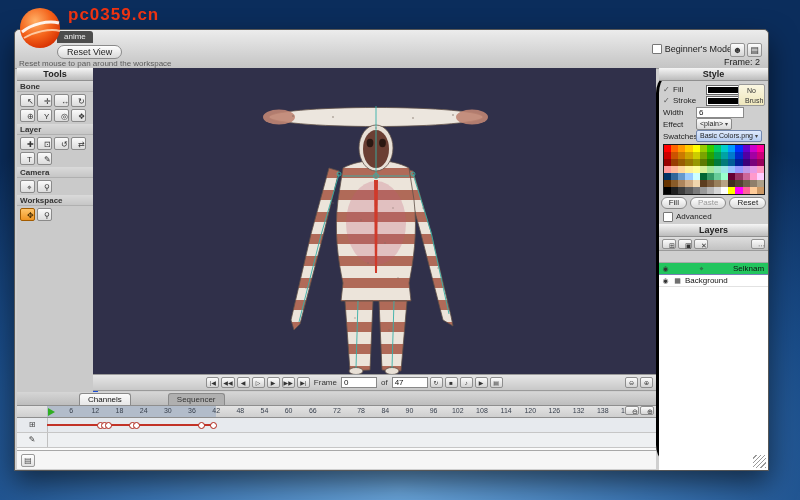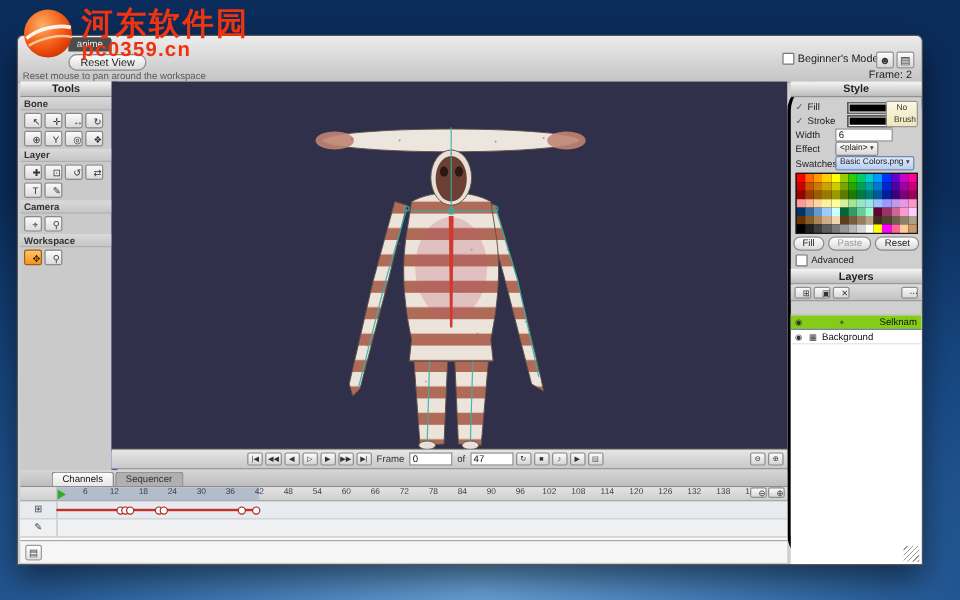--- a/index.html
+++ b/index.html
@@ -70,38 +70,38 @@
     border:1px solid #8a8a8a;border-radius:6px;color:#222;}
   .sbtn.disabled{color:#9a9a9a;}
   .layers-toolbar{height:13px;background:linear-gradient(#dedede,#c2c2c2);border-bottom:1px solid #9a9a9a;
     display:flex;align-items:center;gap:2px;padding:0 3px;}
   .ltb-btn{width:13px;height:10px;font-size:7px;line-height:9px;text-align:center;color:#333;
     background:linear-gradient(#fbfbfb,#d8d8d8);border:1px solid #909090;border-radius:2px;}
   .ltb-spacer{flex:1;}
   .layer-list{position:absolute;left:0;right:0;bottom:0;top:194px;background:#fff;border-top:1px solid #aaa;}
   .layer-row{display:flex;align-items:center;gap:3px;height:11px;font-size:8px;color:#111;padding:0 2px;
     border-bottom:1px solid #e2e2e2;}
-  .layer-row.selected{background:#84cc16;border-bottom-color:#7880b6;gap:27px;}
+  .layer-row.selected{background:#22c55e;border-bottom-color:#7880b6;gap:27px;}
   .eye-cell,.type-cell{width:9px;text-align:center;font-size:7px;color:#333;}
 
   
   .playback{position:absolute;left:78px;top:344px;width:563px;height:15px;
     background:linear-gradient(#e6e6e6,#c8c8c8);border-top:1px solid #9a9a9a;border-bottom:1px solid #9a9a9a;}
   .pb-center{position:absolute;left:0;right:40px;top:0;bottom:0;display:flex;align-items:center;justify-content:center;gap:2px;}
   .pb-btn{min-width:13px;height:11px;padding:0 1px;font-size:6px;line-height:10px;text-align:center;color:#333;
     background:linear-gradient(#fcfcfc,#d4d4d4);border:1px solid #8e8e8e;border-radius:2px;}
   .pb-label{font-size:8px;color:#333;margin:0 2px;}
   .num-box{width:30px;height:9px;background:#fff;border:1px solid #888;font-size:8px;line-height:9px;padding:0 2px;color:#111;}
   .pb-zooms{position:absolute;right:3px;top:2px;display:flex;gap:2px;}
 
   
   .timeline{position:absolute;left:2px;top:362px;width:639px;height:58px;background:#d6d6d6;}
   .tl-tabs{height:13px;background:linear-gradient(#d6d6d6,#bdbdbd);border-bottom:1px solid #8e8e8e;padding-left:26px;display:flex;align-items:flex-end;gap:1px;}
   .tl-tab{font-size:8px;padding:1px 8px;border:1px solid #8a8a8a;border-bottom:none;border-radius:3px 3px 0 0;
-    background:#b0b0b0;color:#333;line-height:9px;}
+    background:#b0b0b0;color:#333;line-height:9px;margin-left:36px;}
   .tl-tab.active{background:linear-gradient(#fbfbfb,#e7e7e7);color:#111;}
   .tl-ruler{position:relative;height:11px;background:linear-gradient(#e3e3e3,#cfcfcf);border-bottom:1px solid #8e8e8e;}
   .ruler-track{position:absolute;left:30px;top:0;width:592px;height:11px;}
   .tl-range{position:absolute;left:0;top:0;bottom:0;background:#b2bcca;}
   .ruler-num{position:absolute;top:1px;transform:translateX(-50%);font-size:7px;color:#39414e;}
   .playhead{position:absolute;left:1px;top:2px;width:0;height:0;border-left:7px solid #2fae22;
     border-top:4px solid transparent;border-bottom:4px solid transparent;}
   .tl-zooms{position:absolute;right:2px;top:0;display:flex;gap:1px;}
   .tl-zoom-btn{width:11px;height:9px;font-size:7px;line-height:8px;text-align:center;color:#333;
     background:linear-gradient(#fbfbfb,#d6d6d6);border:1px solid #909090;border-radius:2px;}
@@ -519,18 +519,17 @@
           <stop offset="0%" stop-color="#ffb066"></stop>
           <stop offset="55%" stop-color="#f4621a"></stop>
           <stop offset="100%" stop-color="#d42c00"></stop>
         </radialGradient>
       </defs>
       <circle cx="22" cy="22" r="20" fill="url(#wmGrad)"></circle>
       <path d="M4 26 C 14 18, 30 14, 41 17" stroke="#ffffff" stroke-width="3" fill="none" opacity="0.9"></path>
       <path d="M6 32 C 16 26, 32 22, 42 25" stroke="#ffe0c0" stroke-width="2" fill="none" opacity="0.8"></path>
     </svg>
     <div class="wm-text">
-      <span class="wm-line1">河东软件园</span>
       <span class="wm-line2">pc0359.cn</span>
     </div>
   </div>
 
 </div>
 
 </body></html>

